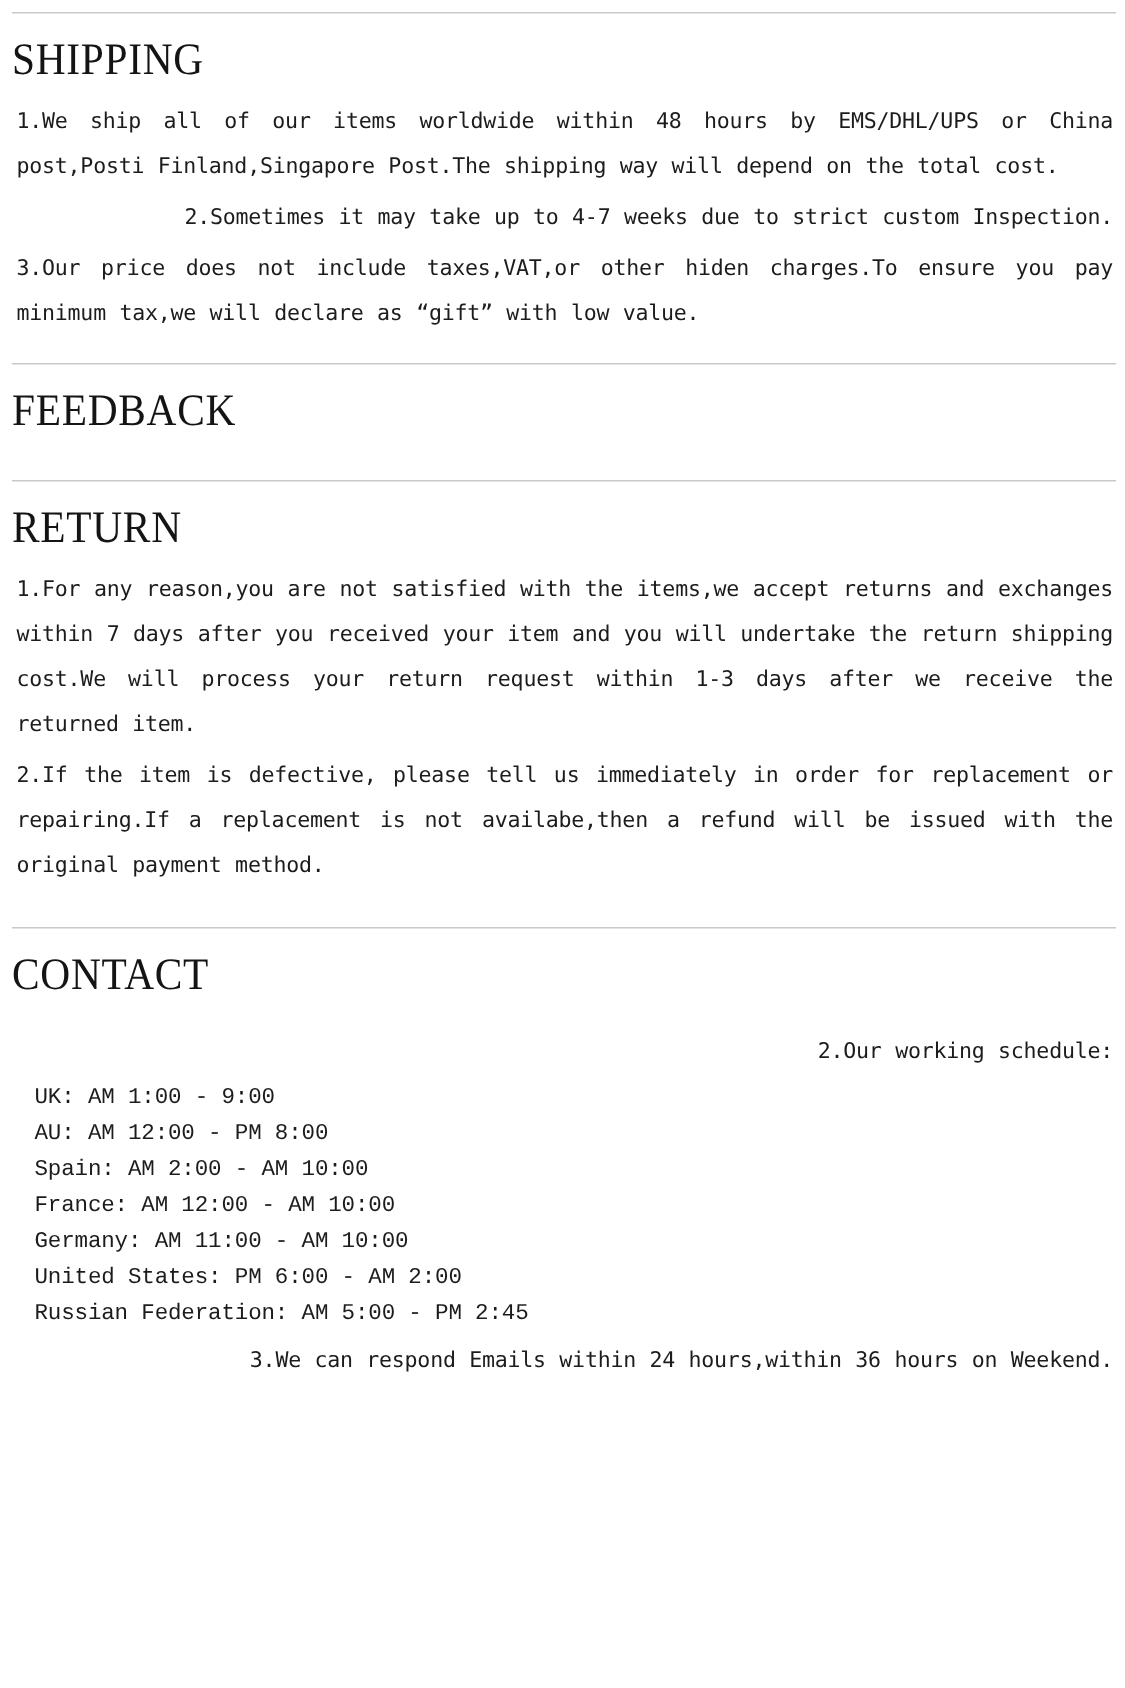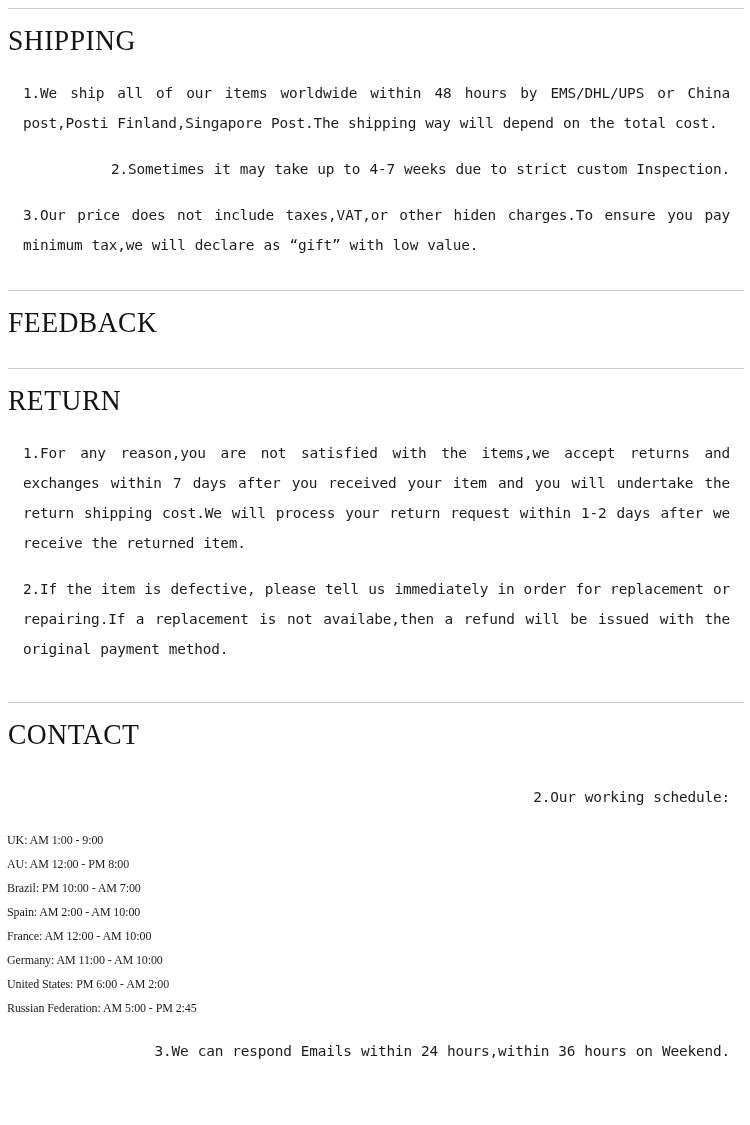--- a/index.html
+++ b/index.html
@@ -50,38 +50,39 @@
     transform: scaleX(0.92);
     transform-origin: left center;
   }
 
   
   .para {
     font-family: "DejaVu Sans Mono", "Liberation Mono", monospace;
     font-size: 14.4px;
     line-height: 30px;
     color: #1c1c1c;
-    margin: 16px;
+    margin: 4px;
     letter-spacing: -0.15px;
     word-spacing: 0.5px;
     text-align: justify;
     text-justify: inter-word;
     padding-right: 2px;
   }
   .para.nojust { text-align: right; }
 
   
   .schedule { margin: 0; padding: 0; list-style: none; }
   .schedule-line {
-    font-family: Liberation Serif, serif;
-    font-size: 12px;
+    font-family: Liberation Mono, monospace;
+    font-size: 15px;
     line-height: 24px;
     color: #1c1c1c;
     letter-spacing: -0.1px;
     white-space: nowrap;
+    margin-left: 16px;
   }
 
   .spacer-sm { height: 6px; }
   .spacer-md { height: 14px; }
   .spacer-lg { height: 22px; }
 </style>
 </head>
 <body>
 
 <div class="page">
@@ -98,35 +99,34 @@
   <hr class="rule mid">
   <div class="section">
     <div class="section-title">FEEDBACK</div>
     <div class="spacer-sm"></div>
   </div>
   <div class="spacer-md"></div>
 
   <hr class="rule mid">
   <div class="section">
     <div class="section-title">RETURN</div>
-    <p class="para">1.For any reason,you are not satisfied with the items,we accept returns and exchanges within 7 days after you received your item and you will undertake the return shipping cost.We will process your return request within 1-2 days after we receive the returned item.</p>
+    <p class="para">1.For any reason,you are not satisfied with the items,we accept returns and exchanges within 7 days after you received your item and you will undertake the return shipping cost.We will process your return request within 1-3 days after we receive the returned item.</p>
     <p class="para">2.If the item is defective, please tell us immediately in order for replacement or repairing.If a replacement is not availabe,then a refund will be issued with the original payment method.</p>
   </div>
   <div class="spacer-lg"></div>
 
   <hr class="rule mid">
   <div class="section">
     <div class="section-title">CONTACT</div>
     <div class="spacer-sm"></div>
     <p class="para nojust">2.Our working schedule:</p>
 
     <ul class="schedule">
       <li class="schedule-line">UK: AM 1:00 - 9:00</li>
       <li class="schedule-line">AU: AM 12:00 - PM 8:00</li>
-      <li class="schedule-line">Brazil: PM 10:00 - AM 7:00</li>
       <li class="schedule-line">Spain: AM 2:00 - AM 10:00</li>
       <li class="schedule-line">France: AM 12:00 - AM 10:00</li>
       <li class="schedule-line">Germany: AM 11:00 - AM 10:00</li>
       <li class="schedule-line">United States: PM 6:00 - AM 2:00</li>
       <li class="schedule-line">Russian Federation: AM 5:00 - PM 2:45</li>
     </ul>
 
     <p class="para nojust">3.We can respond Emails within 24 hours,within 36 hours on Weekend.</p>
   </div>
 

